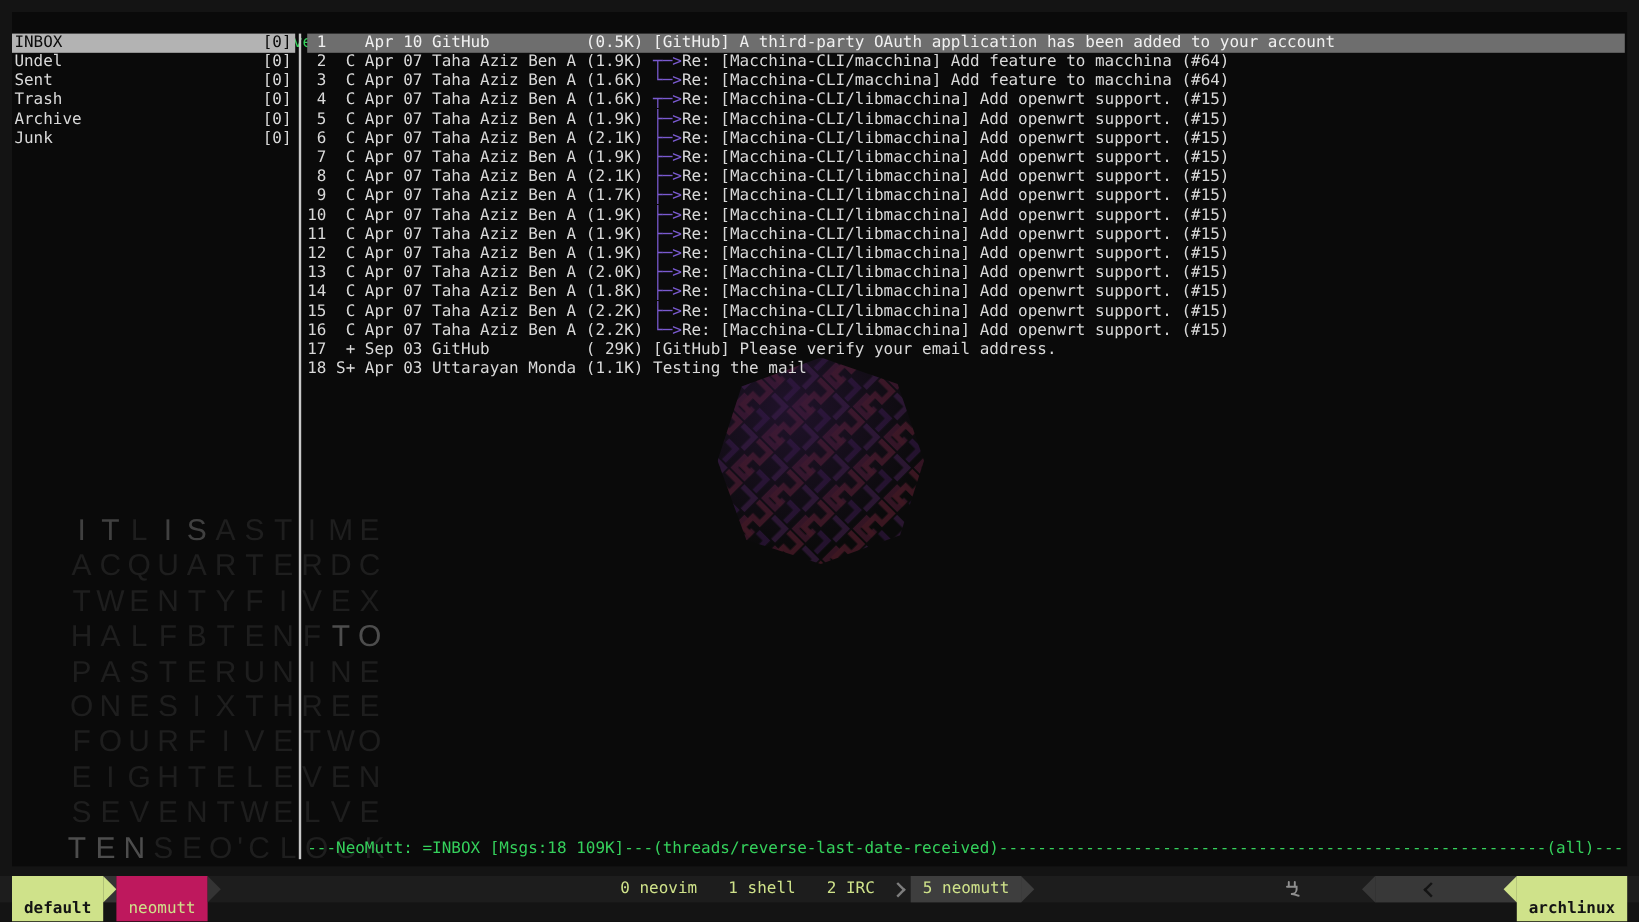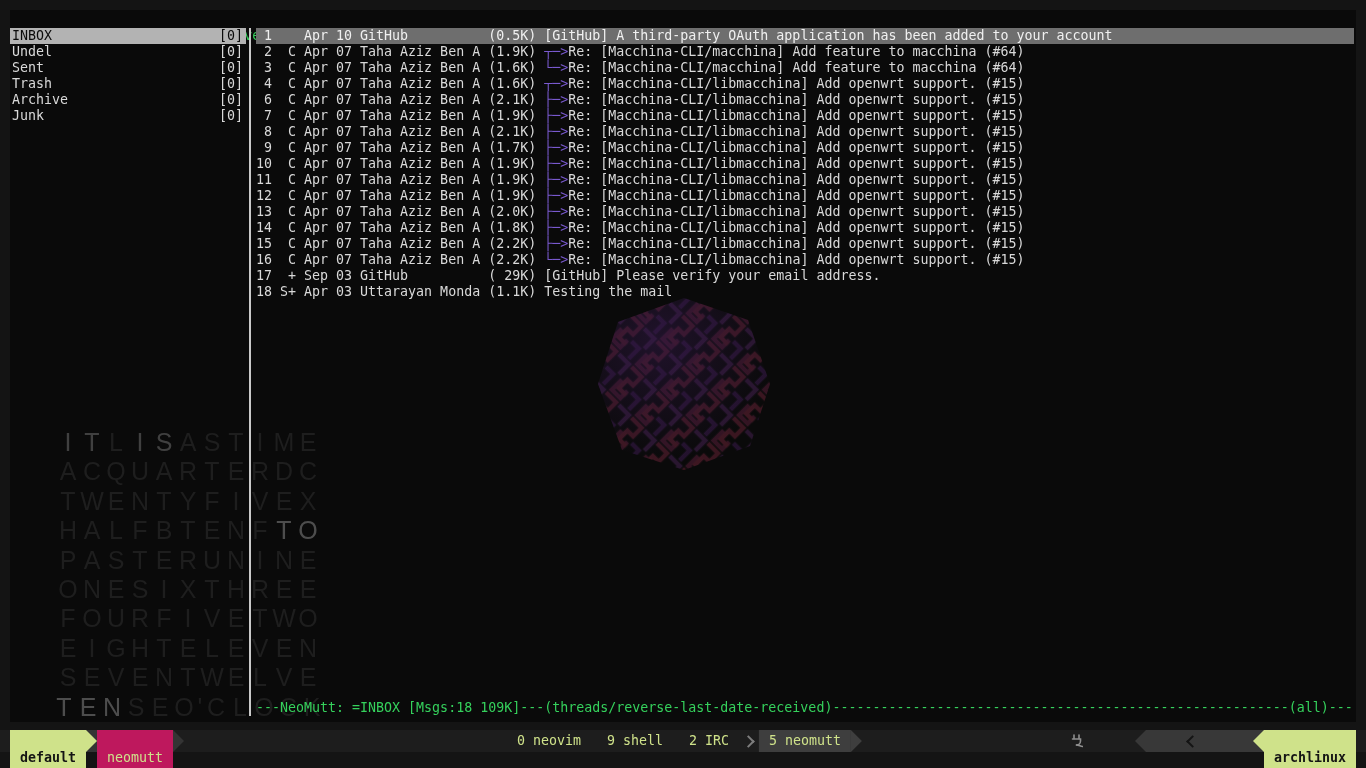--- a/index.html
+++ b/index.html
@@ -226,20 +226,21 @@
         <div class="sb-row"><span>Trash</span><span>[0]</span></div>
         <div class="sb-row"><span>Archive</span><span>[0]</span></div>
         <div class="sb-row"><span>Junk</span><span>[0]</span></div>
       </div>
     <div class="divider"></div>
     <div class="maillist" id="maillist">
         <div class="mail-row selected"><span> 1    Apr 10 GitHub          (0.5K) </span><span class="tree"></span><span>[GitHub] A third-party OAuth application has been added to your account</span></div>
         <div class="mail-row"><span> 2  C Apr 07 Taha Aziz Ben A (1.9K) </span><span class="tree">┬─&gt;</span><span>Re: [Macchina-CLI/macchina] Add feature to macchina (#64)</span></div>
         <div class="mail-row"><span> 3  C Apr 07 Taha Aziz Ben A (1.6K) </span><span class="tree">└─&gt;</span><span>Re: [Macchina-CLI/macchina] Add feature to macchina (#64)</span></div>
         <div class="mail-row"><span> 4  C Apr 07 Taha Aziz Ben A (1.6K) </span><span class="tree">┬─&gt;</span><span>Re: [Macchina-CLI/libmacchina] Add openwrt support. (#15)</span></div>
+        <div class="mail-row"><span> 5  C Apr 07 Taha Aziz Ben A (1.9K) </span><span class="tree">├─&gt;</span><span>Re: [Macchina-CLI/libmacchina] Add openwrt support. (#15)</span></div>
         <div class="mail-row"><span> 6  C Apr 07 Taha Aziz Ben A (2.1K) </span><span class="tree">├─&gt;</span><span>Re: [Macchina-CLI/libmacchina] Add openwrt support. (#15)</span></div>
         <div class="mail-row"><span> 7  C Apr 07 Taha Aziz Ben A (1.9K) </span><span class="tree">├─&gt;</span><span>Re: [Macchina-CLI/libmacchina] Add openwrt support. (#15)</span></div>
         <div class="mail-row"><span> 8  C Apr 07 Taha Aziz Ben A (2.1K) </span><span class="tree">├─&gt;</span><span>Re: [Macchina-CLI/libmacchina] Add openwrt support. (#15)</span></div>
         <div class="mail-row"><span> 9  C Apr 07 Taha Aziz Ben A (1.7K) </span><span class="tree">├─&gt;</span><span>Re: [Macchina-CLI/libmacchina] Add openwrt support. (#15)</span></div>
         <div class="mail-row"><span>10  C Apr 07 Taha Aziz Ben A (1.9K) </span><span class="tree">├─&gt;</span><span>Re: [Macchina-CLI/libmacchina] Add openwrt support. (#15)</span></div>
         <div class="mail-row"><span>11  C Apr 07 Taha Aziz Ben A (1.9K) </span><span class="tree">├─&gt;</span><span>Re: [Macchina-CLI/libmacchina] Add openwrt support. (#15)</span></div>
         <div class="mail-row"><span>12  C Apr 07 Taha Aziz Ben A (1.9K) </span><span class="tree">├─&gt;</span><span>Re: [Macchina-CLI/libmacchina] Add openwrt support. (#15)</span></div>
         <div class="mail-row"><span>13  C Apr 07 Taha Aziz Ben A (2.0K) </span><span class="tree">├─&gt;</span><span>Re: [Macchina-CLI/libmacchina] Add openwrt support. (#15)</span></div>
         <div class="mail-row"><span>14  C Apr 07 Taha Aziz Ben A (1.8K) </span><span class="tree">├─&gt;</span><span>Re: [Macchina-CLI/libmacchina] Add openwrt support. (#15)</span></div>
         <div class="mail-row"><span>15  C Apr 07 Taha Aziz Ben A (2.2K) </span><span class="tree">├─&gt;</span><span>Re: [Macchina-CLI/libmacchina] Add openwrt support. (#15)</span></div>
@@ -257,21 +258,21 @@
       <div class="chip accent">default</div>
       <div style="display:flex;background:#343434;">
         <div class="tri-r" style="border-left:11px solid var(--accent);"></div>
       </div>
       <div class="chip gray">neomutt</div>
       <div class="tri-r" style="border-left:11px solid #343434;"></div>
     </div>
 
     <div class="tb-center" id="windows">
         <div class="win">0 neovim</div>
-        <div class="win">9 shell</div>
+        <div class="win">1 shell</div>
         <div class="win">2 IRC</div>
         <span class="chev"></span>
         <div class="win active">5 neomutt</div>
         <div class="tri-r" style="border-left: 11px solid rgb(62, 62, 62);"></div>
       </div>
 
     <div class="tb-right">
       <span class="tb-text">Batt:</span>
       <svg class="plug" width="13" height="14" viewBox="0 0 13 14">
         <g fill="none" stroke="#8f8f8f" stroke-width="1.6" stroke-linecap="round">

